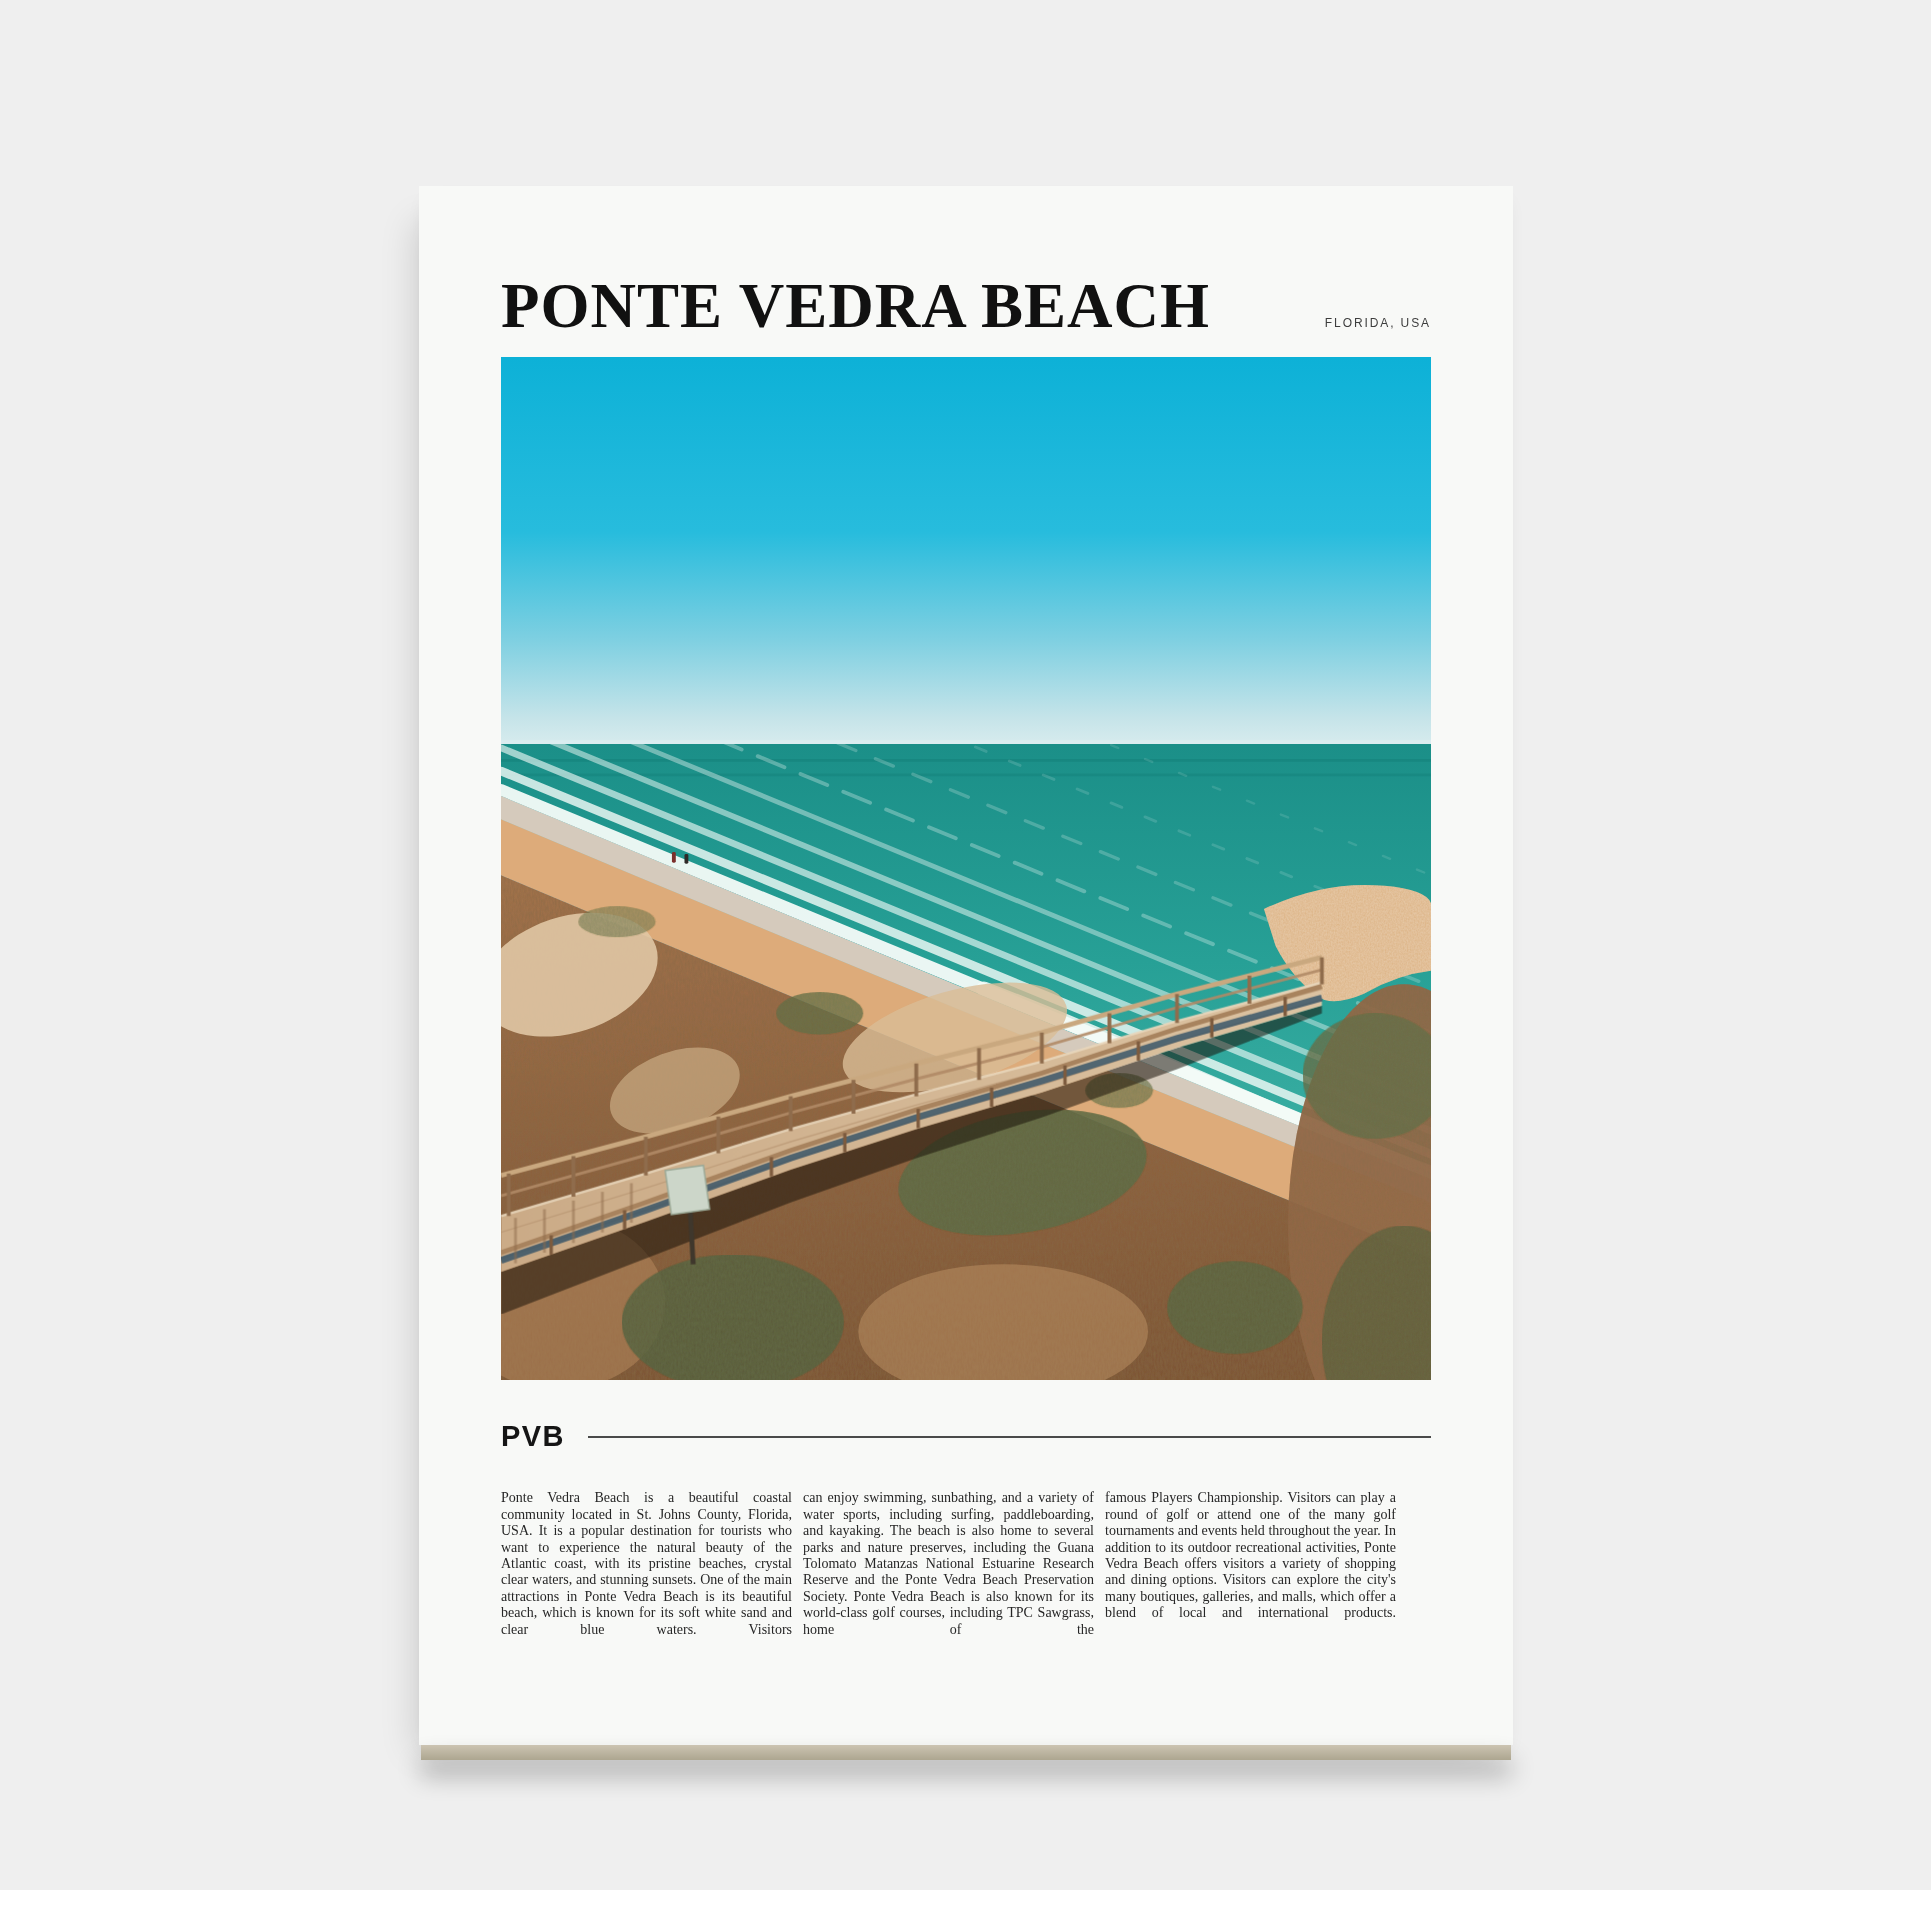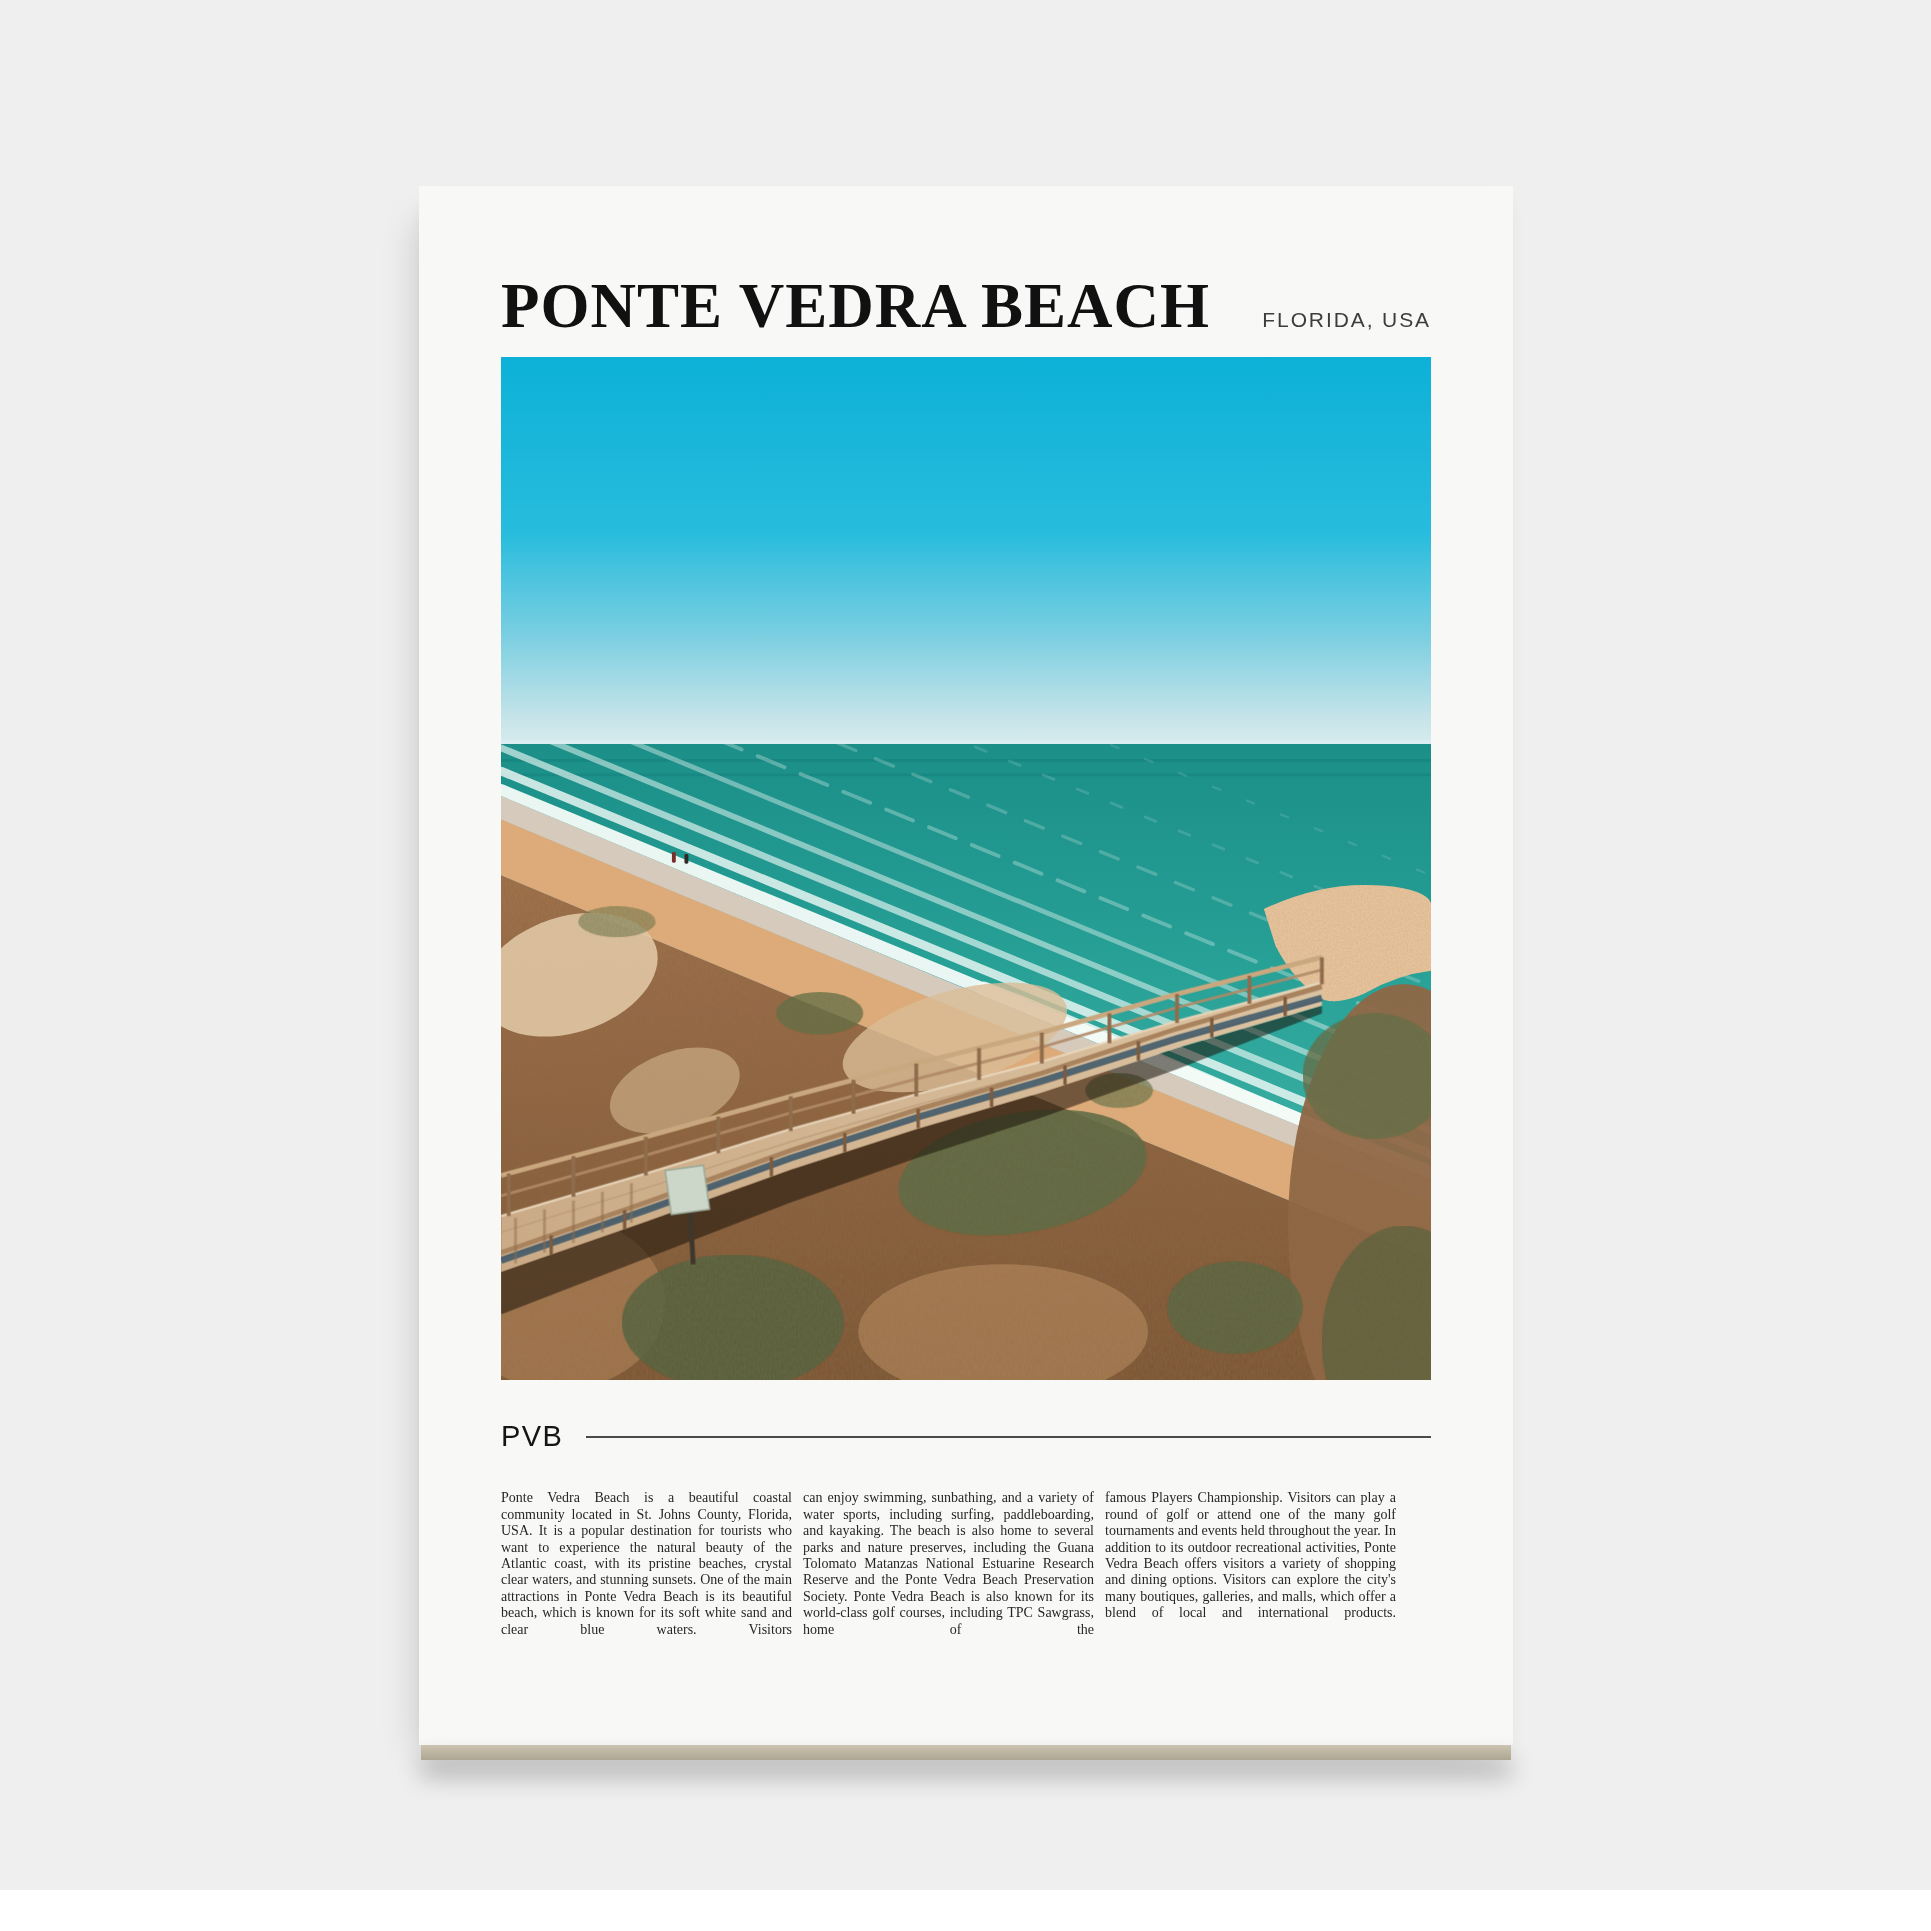--- a/index.html
+++ b/index.html
@@ -25,33 +25,33 @@
     display:flex;justify-content:space-between;align-items:baseline;
     margin-top:89px;
   }
   .title{
     font-family:"Liberation Serif",serif;font-weight:700;
     font-size:63px;line-height:1;letter-spacing:1px;
     color:var(--c-title-text,#111);white-space:nowrap;
   }
   .location{
     font-family:"Liberation Sans",sans-serif;font-weight:400;
-    font-size:21px;letter-spacing:1.9px;color:var(--c-location-text,#3d3d3d);
+    font-size:12px;letter-spacing:1.9px;color:var(--c-location-text,#3d3d3d);
     white-space:nowrap;
   }
   .photo-frame{
     margin-top:19.3px;width:930px;height:1023px;overflow:hidden;position:relative;
     background:#8fd4e4;
   }
   .photo-frame svg{display:block;width:100%;height:100%;}
   .abbr-row{
     display:flex;align-items:center;margin-top:42px;height:29px;
   }
   .abbr{
-    font-family:"Liberation Sans",sans-serif;font-weight:400;
+    font-family:"Liberation Sans",sans-serif;font-weight:700;
     font-size:29px;line-height:1;letter-spacing:1.4px;color:#151515;
   }
   .rule{
     flex:1;height:1.9px;margin-left:23px;background:var(--c-rule,#4a4a4a);
   }
   .body-cols{
     display:flex;gap:11px;margin-top:25px;
   }
   .body-col{
     width:291px;

